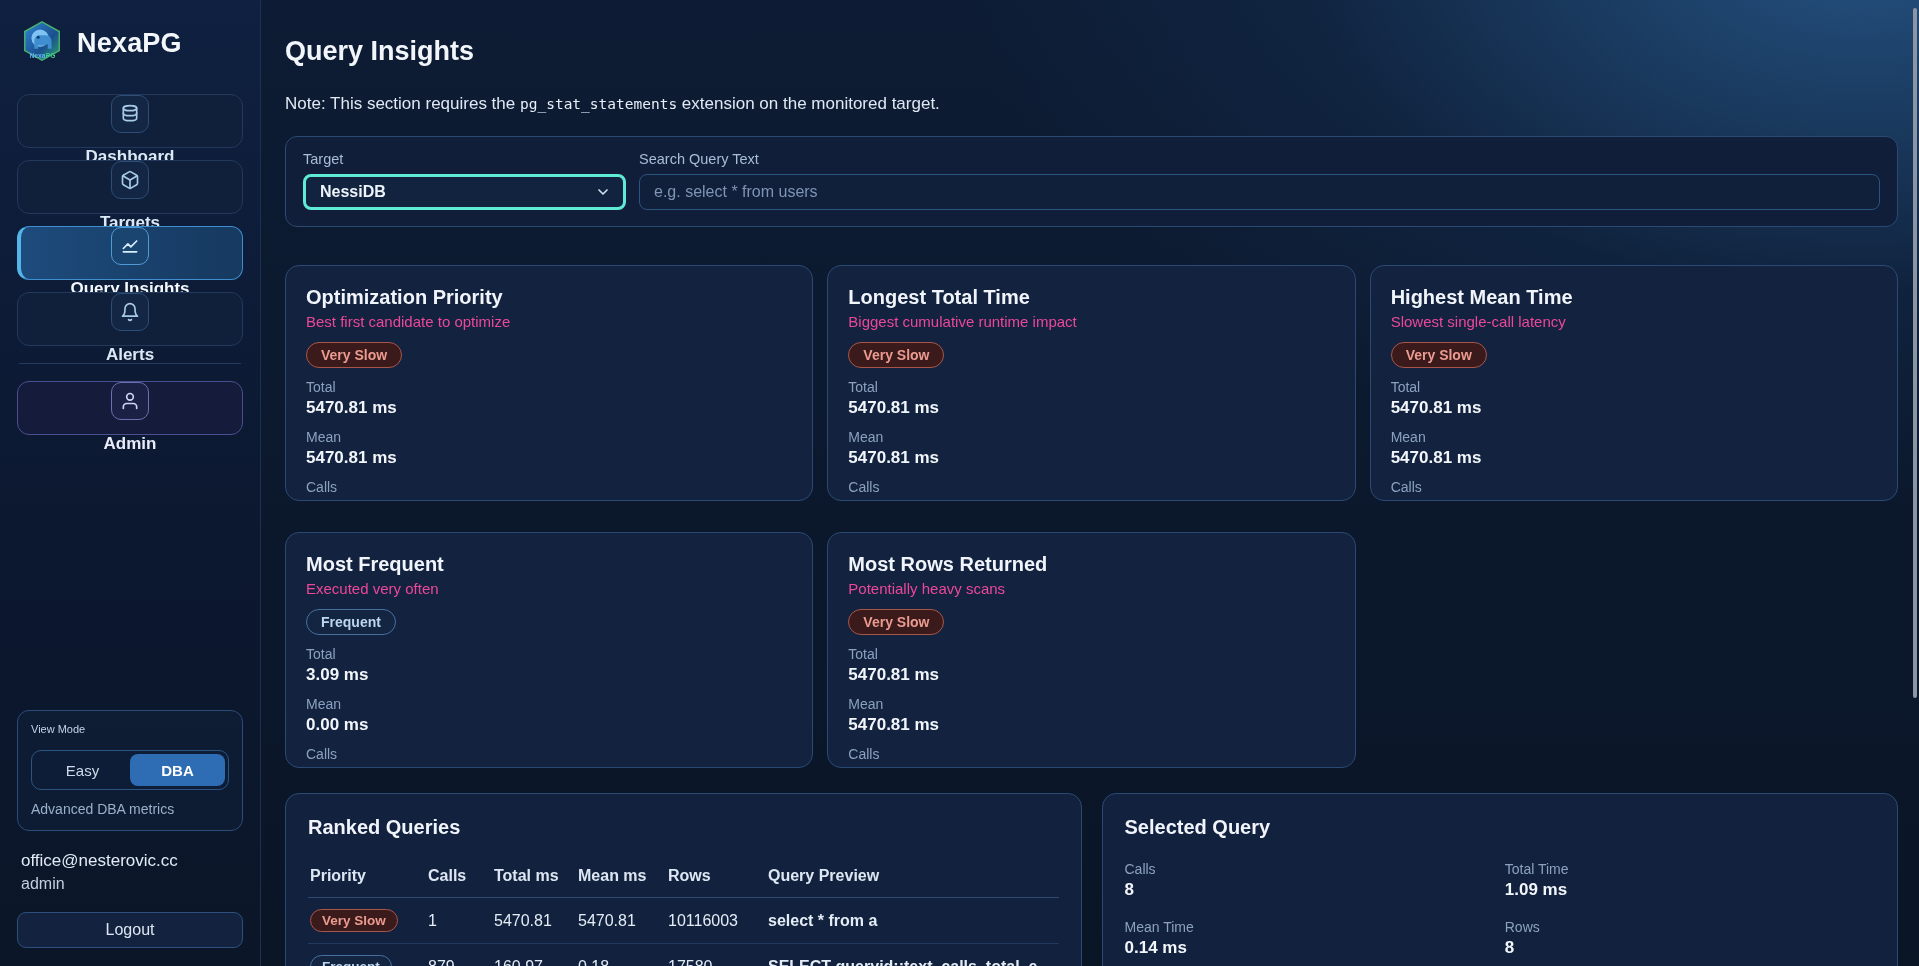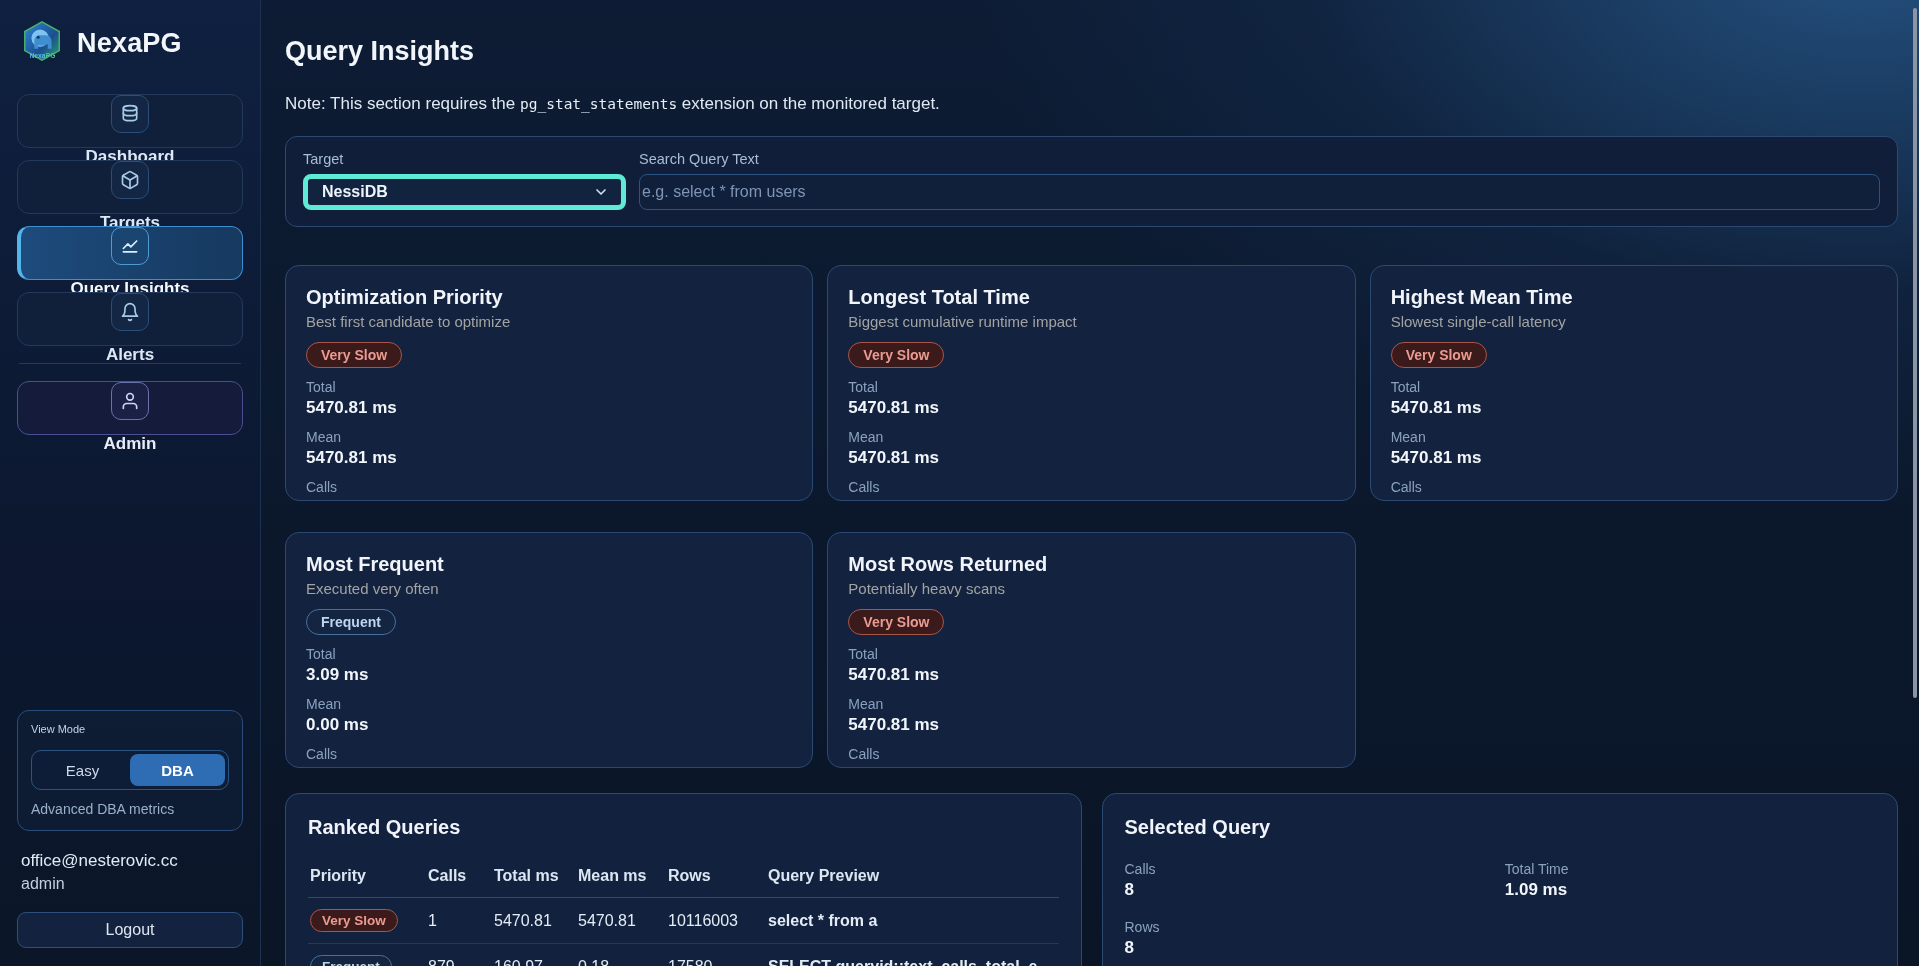--- a/index.html
+++ b/index.html
@@ -103,43 +103,43 @@
   .filter-panel {
     border:1px solid #2a4a74; border-radius:12px;
     background:#101e3a;
     padding:14px 17px 16px 17px;
     display:flex; gap:13px; margin-bottom:38px;
   }
   .field-label { font-size:14.5px; color:#a8bdd6; margin-bottom:7px; }
   .target-field { width:323px; }
   .search-field { flex:1; }
   .select {
-    height:36px; border:5px solid #5eead4; border-radius:8px;
+    height:36px; border:3px solid #5eead4; border-radius:8px;
     background:#12233f; display:flex; align-items:center;
     justify-content:space-between; padding:0 12px 0 14px; cursor:pointer;
   }
   .select-value { font-size:16px; font-weight:700; color:#eef4fb; }
   .search-input {
     width:100%; height:36px; border:1px solid #2b5580; border-radius:8px;
-    background:#101f3a; padding:0 2px; font-size:16px; color:#dfe8f3;
+    background:#101f3a; padding:0 14px; font-size:16px; color:#dfe8f3;
     font-family:inherit; outline:none;
   }
   .search-input::placeholder { color:#7e95b5; }
 
   .cards-grid {
     display:grid; grid-template-columns:repeat(3, 1fr);
     gap:31px 14px; margin-bottom:25px;
   }
   .card {
     height:236px; overflow:hidden;
     background:#13223f; border:1px solid #2a4a74; border-radius:14px;
     padding:20px 20px;
   }
   .card-title { font-size:20px; font-weight:700; color:#f1f5fb; }
-  .card-sub { font-size:15px; color:#a3a3a3; margin-top:4px; }
+  .card-sub { font-size:15px; color:#ec4899; margin-top:4px; }
   .badge {
     display:inline-block; margin-top:12px; padding:4px 14px;
     border-radius:999px; font-size:14px; font-weight:700;
     border:1.5px solid transparent;
   }
   .badge[data-severity="very-slow"] { background:#3a1a1a; border-color:#a8564a; color:#eb9b90; }
   .badge[data-severity="frequent"]  { background:#132540; border-color:#46719f; color:#bcd6ef; }
   .m-label { font-size:14px; color:#8aa2c0; margin-top:11px; }
   .m-value { font-size:17px; font-weight:700; color:#f2f6fb; margin-top:3px; }
 
@@ -389,20 +389,24 @@
       <div class="stats-grid">
         <div class="stat">
           <div class="m-label">Calls</div>
           <div class="m-value">8</div>
         </div>
         <div class="stat">
           <div class="m-label">Total Time</div>
           <div class="m-value">1.09 ms</div>
         </div>
         <div class="stat">
+          <div class="m-label">Mean Time</div>
+          <div class="m-value">0.14 ms</div>
+        </div>
+        <div class="stat">
           <div class="m-label">Rows</div>
           <div class="m-value">8</div>
         </div>
       </div>
       <div class="sql-box">SELECT count(*)</div>
     </section>
   </div>
 </main>
 
 <div class="scrollbar-track">

